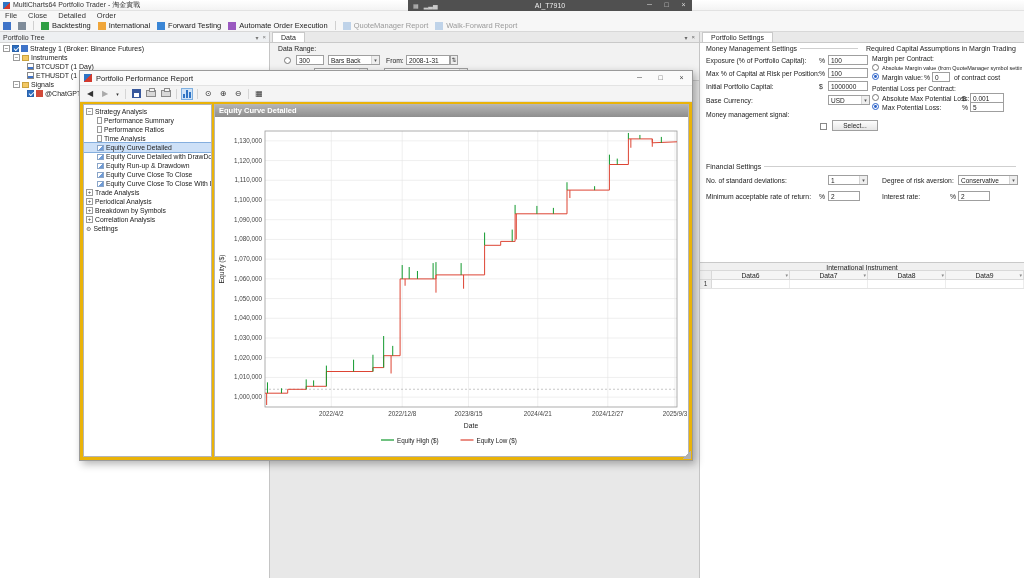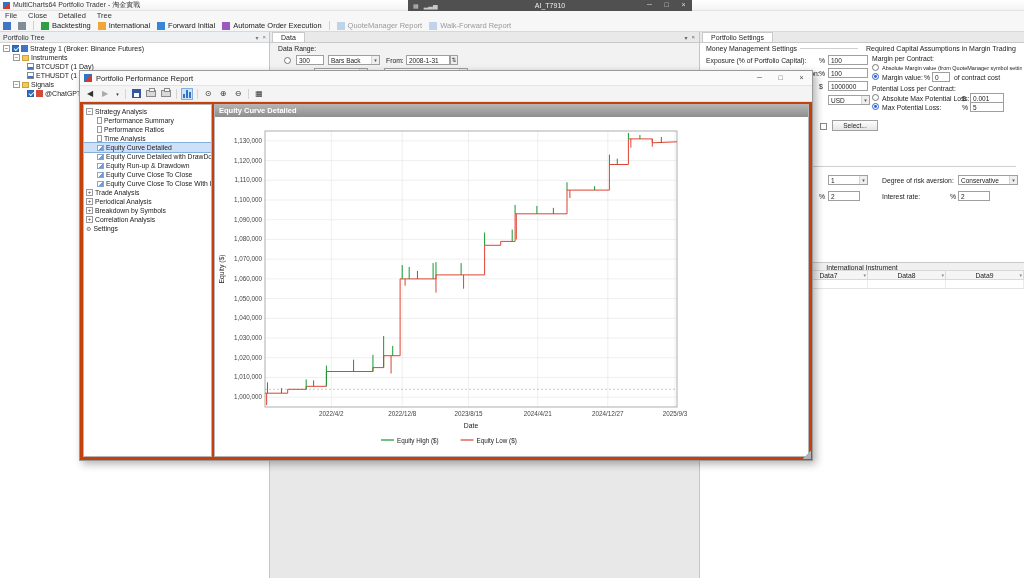--- a/index.html
+++ b/index.html
@@ -95,21 +95,21 @@
 .g-cols{display:flex;height:9px;border-bottom:1px solid #d9d9d9;background:#f5f5f5}
 .g-rowhead{width:12px;border-right:1px solid #d9d9d9;background:#efefef;font-size:6.5px;
   text-align:center;line-height:8px;color:#333;flex:none}
 .g-col{flex:1;border-right:1px solid #d9d9d9;font-size:6.8px;text-align:center;line-height:9px;
   color:#222;position:relative}
 .g-f{position:absolute;right:1px;top:0;font-size:5px;color:#888}
 .g-row{display:flex;height:9px;border-bottom:1px solid #e3e3e3;background:#fff}
 .g-cell{flex:1;border-right:1px solid #ececec}
 
 
-#report-window{position:absolute;left:79px;top:70px;width:734px;height:391px;background:#c2410c;
+#report-window{position:absolute;left:79px;top:70px;width:614px;height:391px;background:#eab308;
   border:1px solid #9a9a9a;box-shadow:3px 3px 8px rgba(0,0,0,.3);z-index:40}
 .rw-titlebar{position:absolute;left:0;top:0;right:0;height:15px;background:#fafafa;
   border-bottom:1px solid #e3e3e3;display:flex;align-items:center;padding-left:4px}
 .rw-icon{width:8px;height:8px;background:linear-gradient(135deg,#2f74c4 50%,#d23a2e 50%);margin-right:4px;flex:none}
 .rw-title{font-size:7.5px;color:#222;white-space:nowrap}
 .rw-btns{margin-left:auto;display:flex;height:100%}
 .rw-btn{width:21px;text-align:center;font-size:7px;color:#444;line-height:14px}
 .rw-toolbar{position:absolute;left:0;top:15px;right:0;height:16px;background:#f4f4f4;
   border-bottom:1px solid #e0e0e0;display:flex;align-items:center;gap:3px;padding-left:4px}
 .rtb{min-width:12px;height:12px;display:inline-flex;align-items:center;justify-content:center;
@@ -159,42 +159,42 @@
     <span class="rb-btn">─</span>
     <span class="rb-btn">□</span>
     <span class="rb-btn">×</span>
   </span>
 </div>
 
 <div id="menu-bar">
   <span>File</span>
   <span>Close</span>
   <span>Detailed</span>
-  <span>Tree</span>
+  <span>Order</span>
 </div>
 
 <div id="main-toolbar">
   <span class="tbtn">
       <i class="mi c1"></i>
     </span>
   <span class="tbtn">
       <i class="mi c2"></i>
     </span>
   <span class="tsep"></span>
   <span class="tbtn">
     <i class="mi c3"></i>
     <span>Backtesting</span>
   </span>
   <span class="tbtn">
     <i class="mi c4"></i>
     <span>International</span>
   </span>
   <span class="tbtn">
     <i class="mi c5"></i>
-    <span>Forward Initial</span>
+    <span>Forward Testing</span>
   </span>
   <span class="tbtn">
     <i class="mi c6"></i>
     <span>Automate Order Execution</span>
   </span>
   <span class="tsep"></span>
   <span class="tbtn dis">
     <i class="mi c7"></i>
     <span>QuoteManager Report</span>
   </span>

